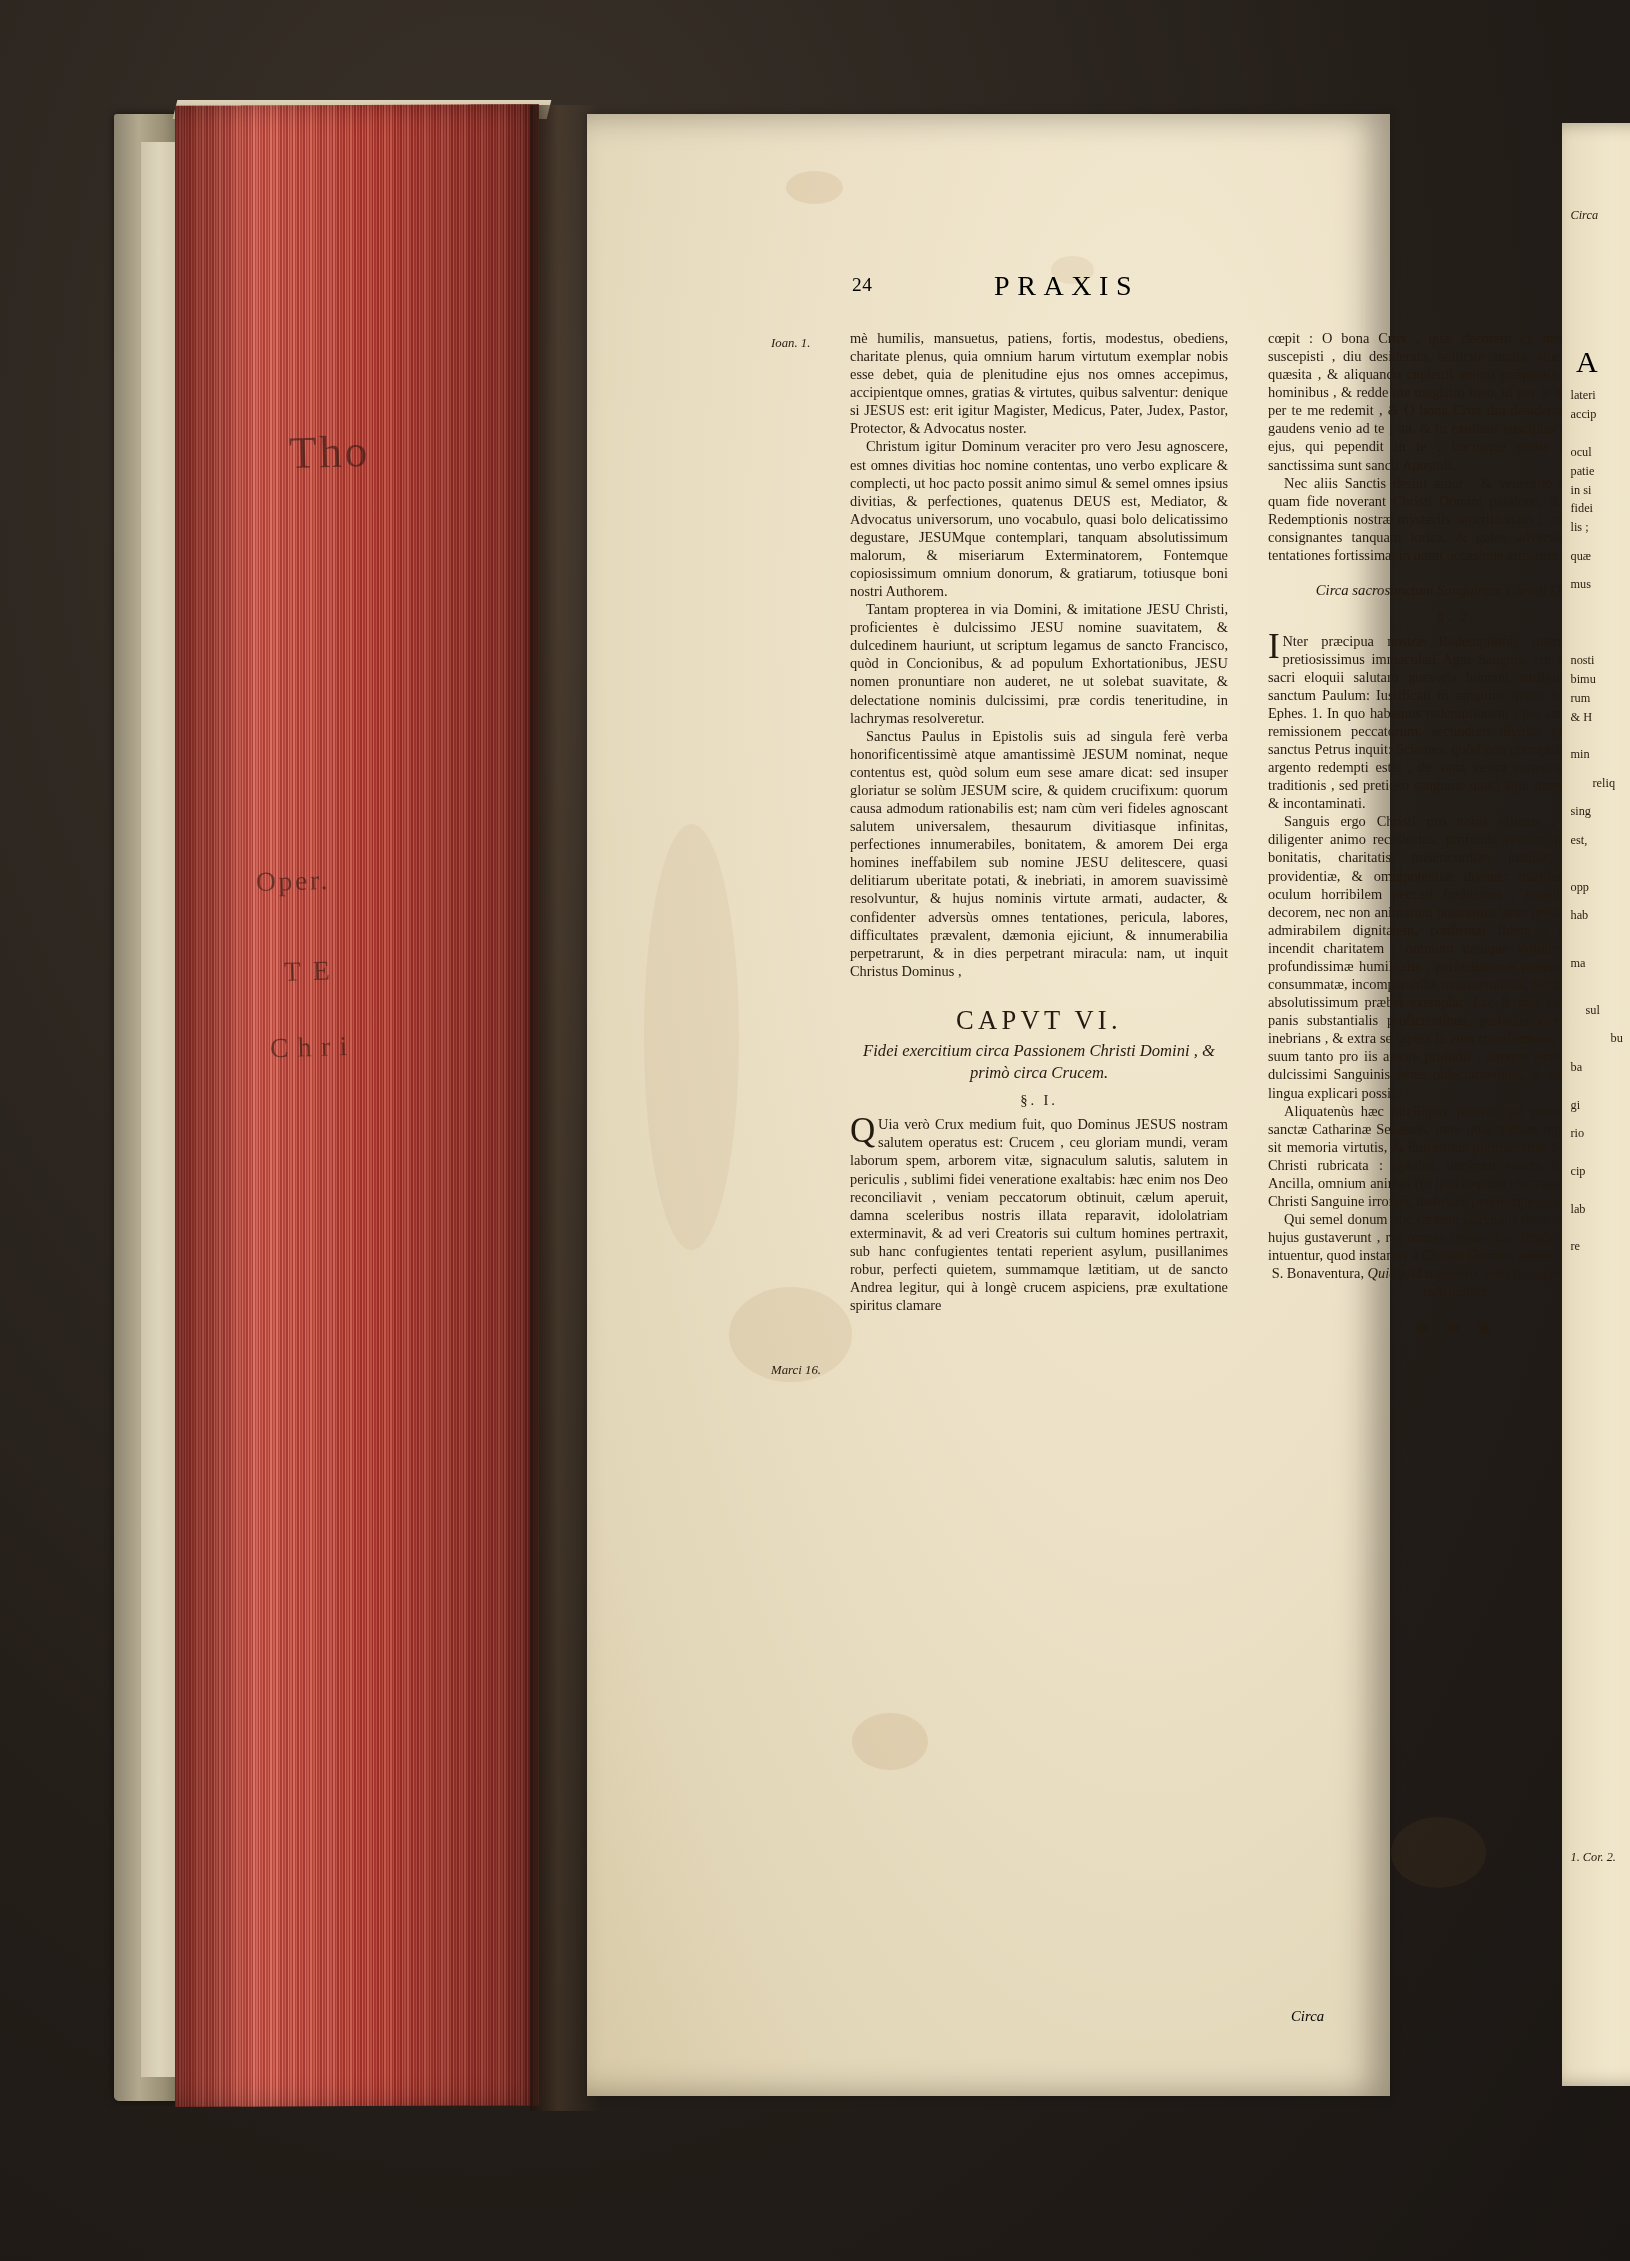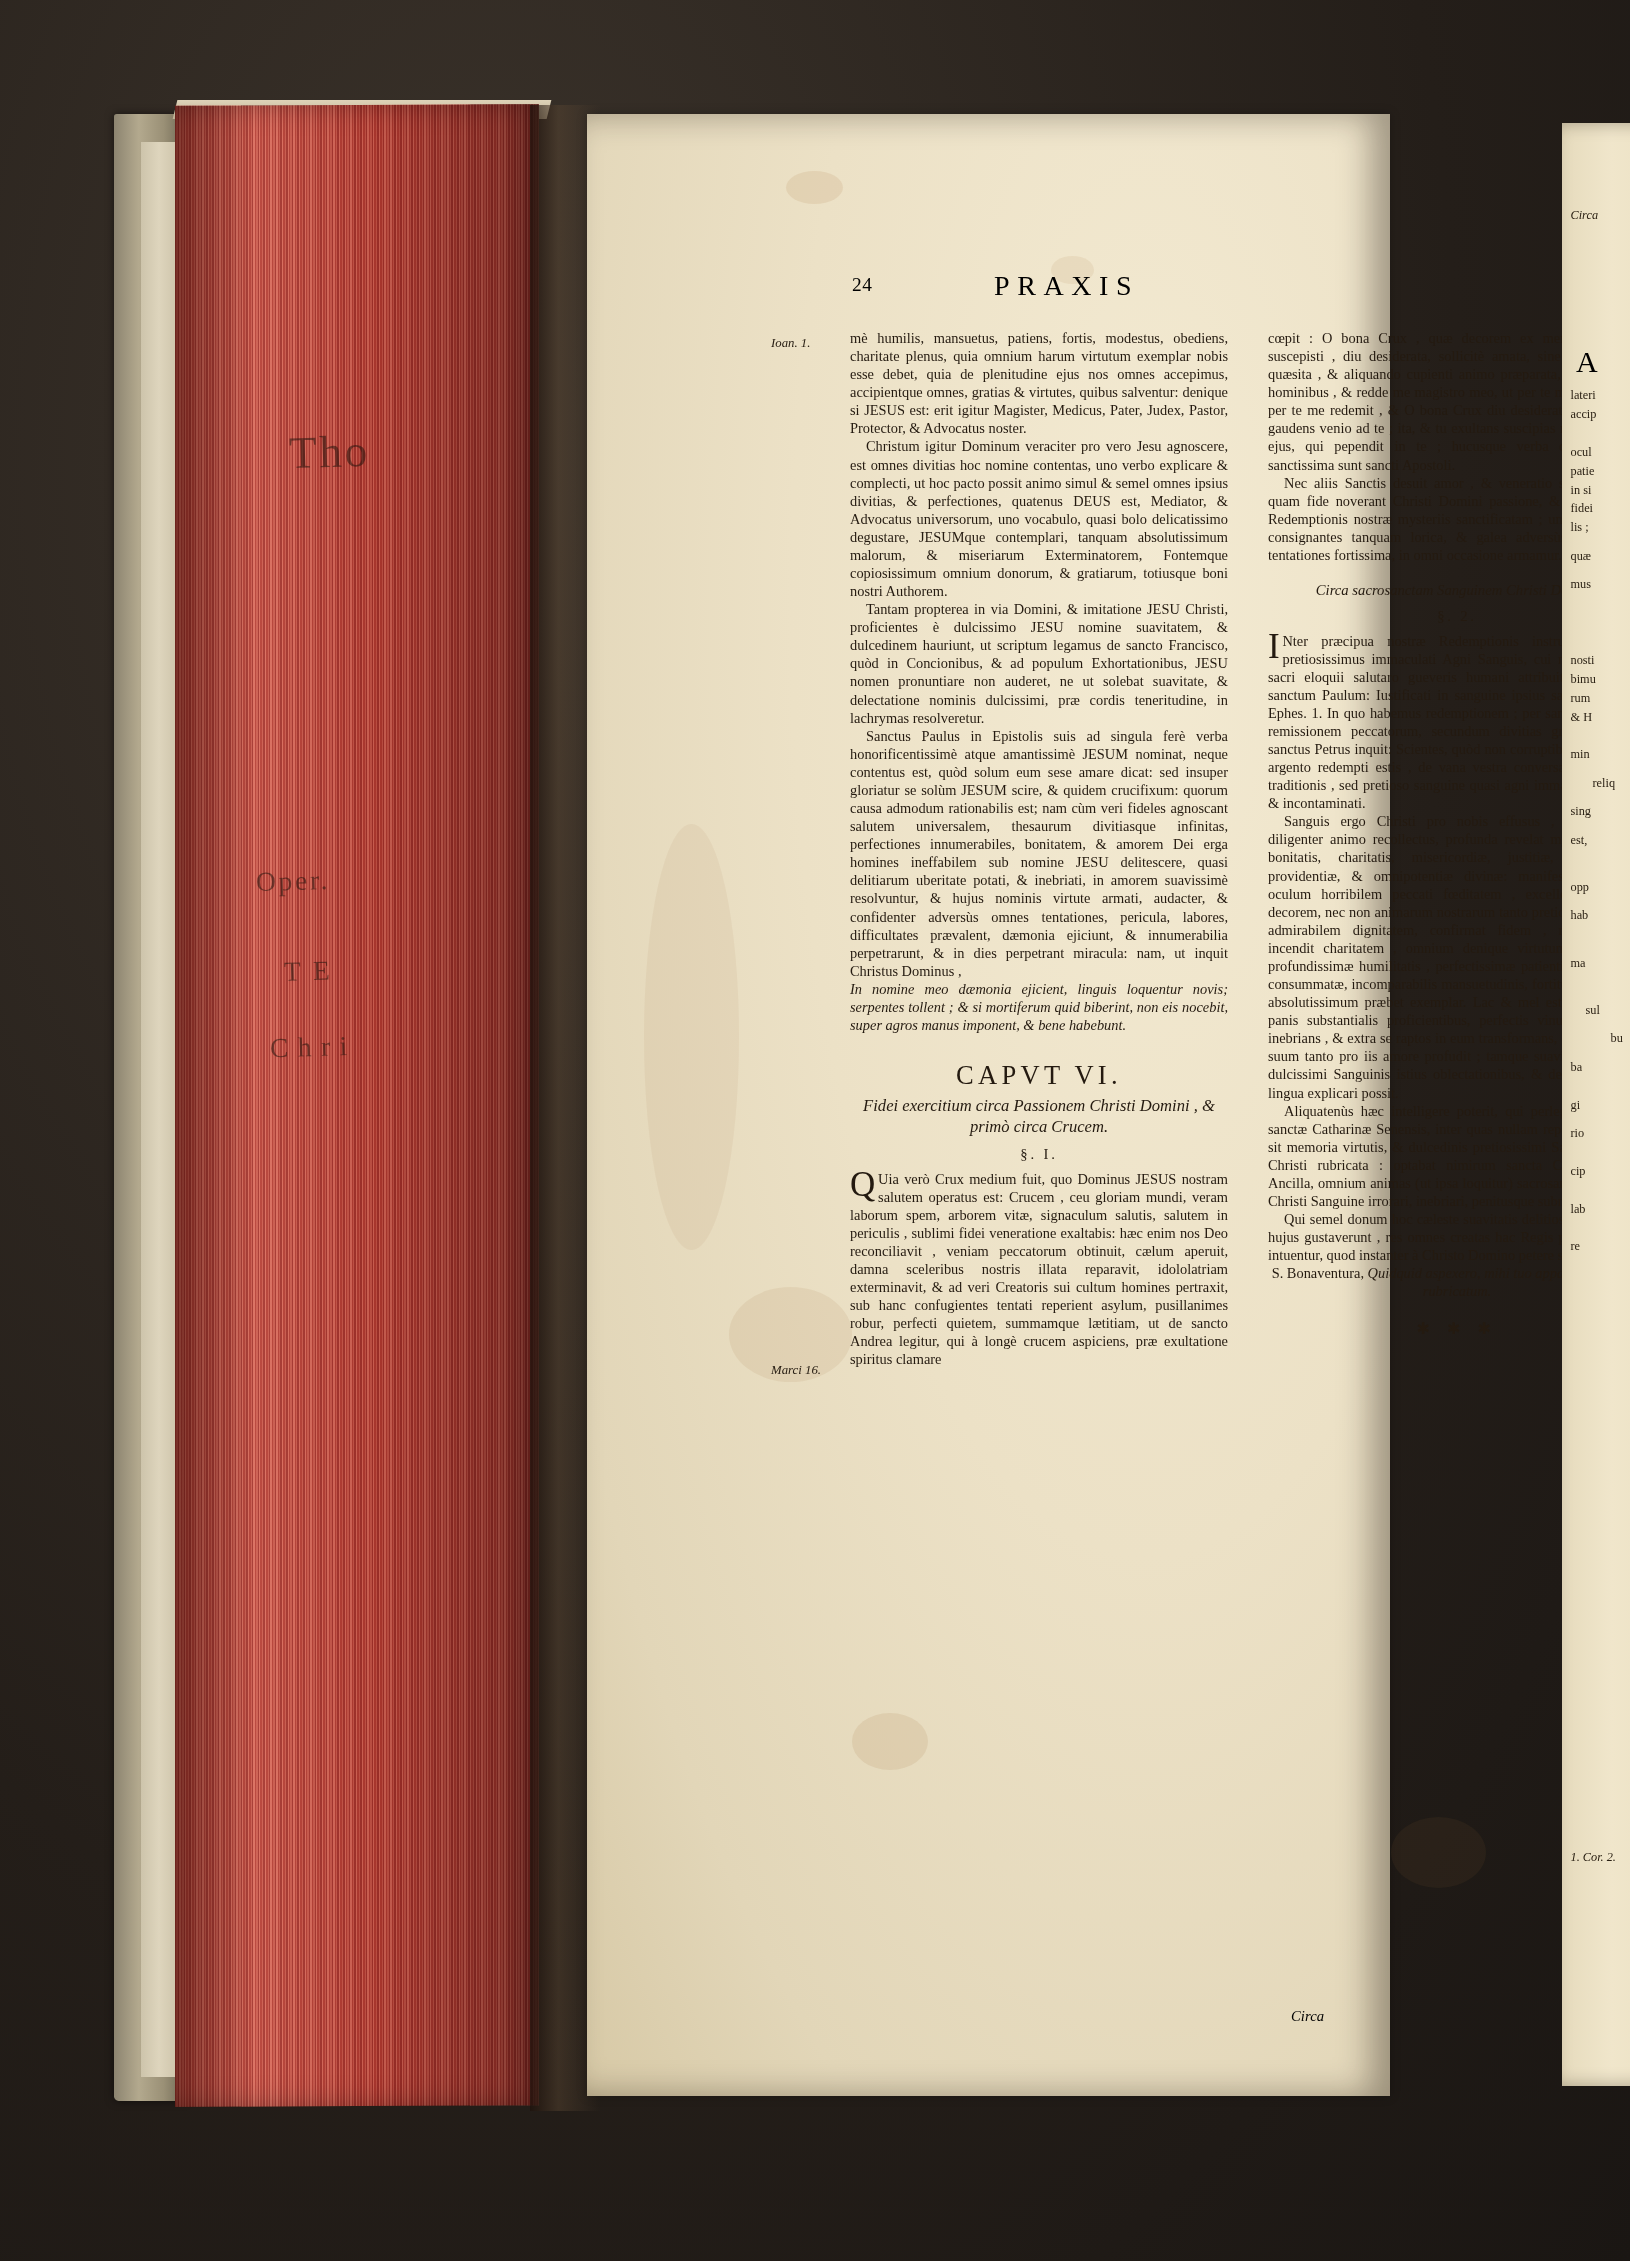--- a/index.html
+++ b/index.html
@@ -288,21 +288,20 @@
     <div class="head-title">PRAXIS</div>
 
     <div class="marginal" style="left:184px; top:222px;">Ioan. 1.</div>
     <div class="marginal" style="left:184px; top:1249px; width:57px;">Marci 16.</div>
 
     <div class="col left">
       <p class="noind">mè humilis, mansuetus, patiens, fortis, modestus, obediens, charitate plenus, quia omnium harum virtutum exemplar nobis esse debet, quia de plenitudine ejus nos omnes accepimus, accipientque omnes, gratias &amp; virtutes, quibus salventur: denique si JESUS est: erit igitur Magister, Medicus, Pater, Judex, Pastor, Protector, &amp; Advocatus noster.</p>
       <p>Christum igitur Dominum veraciter pro vero Jesu agnoscere, est omnes divitias hoc nomine contentas, uno verbo explicare &amp; complecti, ut hoc pacto possit animo simul &amp; semel omnes ipsius divitias, &amp; perfectiones, quatenus DEUS est, Mediator, &amp; Advocatus universorum, uno vocabulo, quasi bolo delicatissimo degustare, JESUMque contemplari, tanquam absolutissimum malorum, &amp; miseriarum Exterminatorem, Fontemque copiosissimum omnium donorum, &amp; gratiarum, totiusque boni nostri Authorem.</p>
       <p>Tantam propterea in via Domini, &amp; imitatione JESU Christi, proficientes è dulcissimo JESU nomine suavitatem, &amp; dulcedinem hauriunt, ut scriptum legamus de sancto Francisco, quòd in Concionibus, &amp; ad populum Exhortationibus, JESU nomen pronuntiare non auderet, ne ut solebat suavitate, &amp; delectatione nominis dulcissimi, præ cordis teneritudine, in lachrymas resolveretur.</p>
       <p>Sanctus Paulus in Epistolis suis ad singula ferè verba honorificentissimè atque amantissimè JESUM nominat, neque contentus est, quòd solum eum sese amare dicat: sed insuper gloriatur se solùm JESUM scire, &amp; quidem crucifixum: quorum causa admodum rationabilis est; nam cùm veri fideles agnoscant salutem universalem, thesaurum divitiasque infinitas, perfectiones innumerabiles, bonitatem, &amp; amorem Dei erga homines ineffabilem sub nomine JESU delitescere, quasi delitiarum uberitate potati, &amp; inebriati, in amorem suavissimè resolvuntur, &amp; hujus nominis virtute armati, audacter, &amp; confidenter adversùs omnes tentationes, pericula, labores, difficultates prævalent, dæmonia ejiciunt, &amp; innumerabilia perpetrarunt, &amp; in dies perpetrant miracula: nam, ut inquit Christus Dominus ,</p>
-      <p class="it noind">In nomine meo dæmonia ejicient, linguis loquentur novis; serpentes tollent ; &amp; si mortiferum quid biberint, non eis nocebit, super agros manus imponent, &amp; bene habebunt.</p>
 
       <div class="chapter-head">CAPVT VI.</div>
       <div class="chapter-sub">Fidei exercitium circa Passionem Christi Domini , &amp; primò circa Crucem.</div>
       <div class="section-mark">§.  I.</div>
 
       <p class="noind">
         <span class="initial">Q</span><span>Uia verò Crux medium fuit, quo Dominus JESUS nostram salutem operatus est: Crucem , ceu gloriam mundi, veram laborum spem, arborem vitæ, signaculum salutis, salutem in periculis , sublimi fidei veneratione exaltabis: hæc enim nos Deo reconciliavit , veniam peccatorum obtinuit, cælum aperuit, damna sceleribus nostris illata reparavit, idololatriam exterminavit, &amp; ad veri Creatoris sui cultum homines pertraxit, sub hanc confugientes tentati reperient asylum, pusillanimes robur, perfecti quietem, summamque lætitiam, ut de sancto Andrea legitur, qui à longè crucem aspiciens, præ exultatione spiritus clamare</span>
       </p>
     </div>
 

